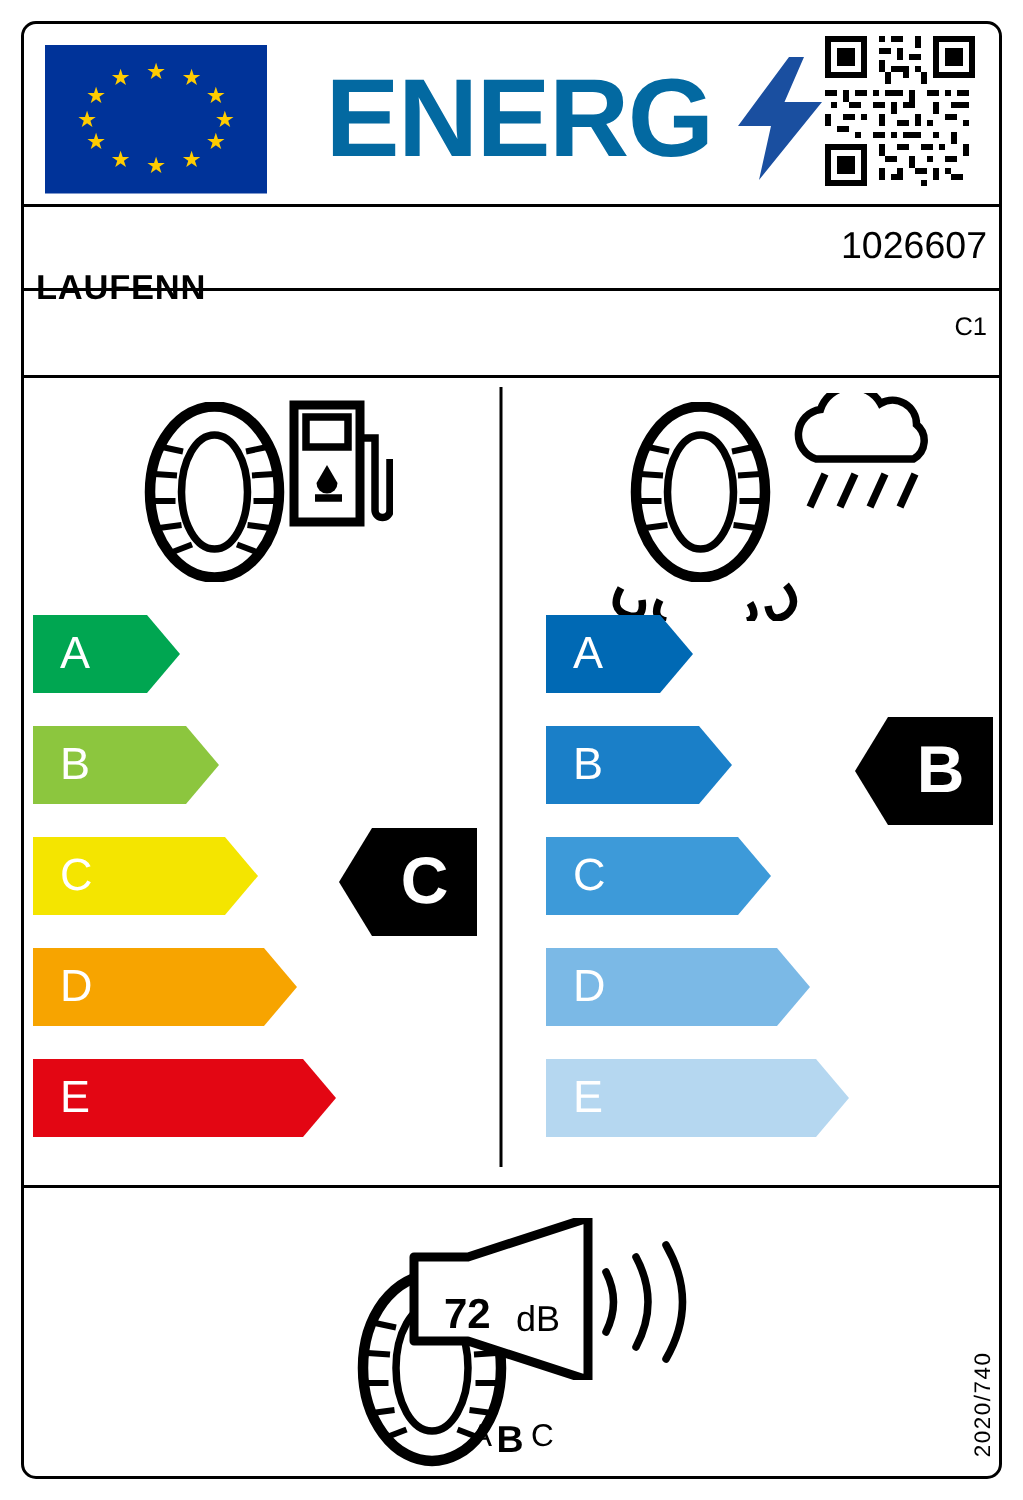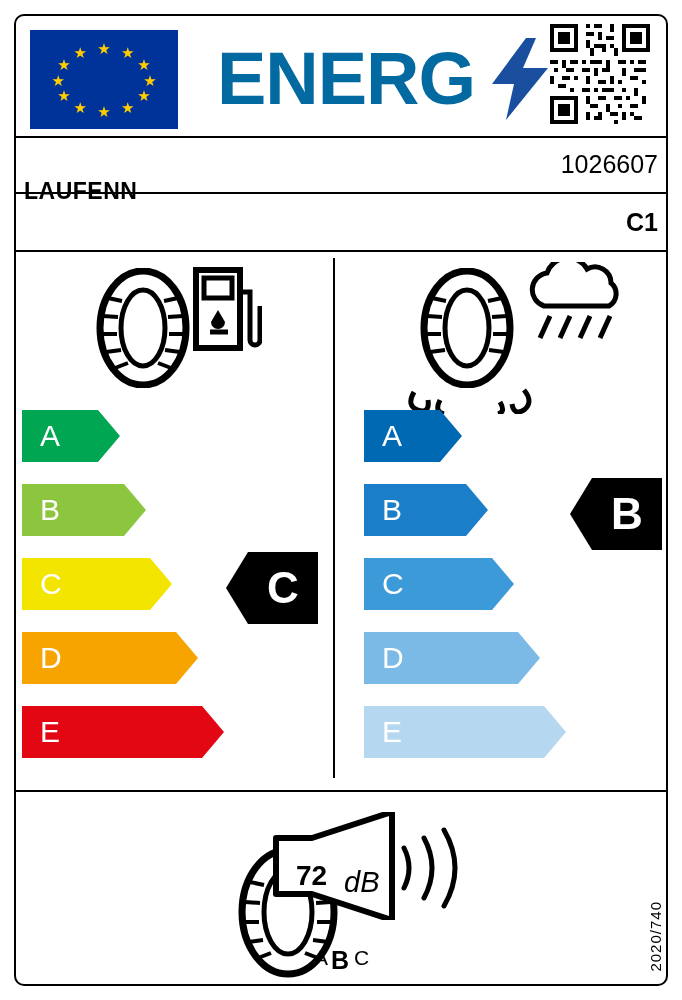--- a/index.html
+++ b/index.html
@@ -12,38 +12,38 @@
   .eu-flag .star{position:absolute;color:#FFCC00;font-size:15px;line-height:15px;transform:translate(-50%,-50%);}
   .energy-word{position:absolute;left:196px;top:36px;width:300px;height:86px;font-size:74px;font-weight:bold;letter-spacing:-1px;color:#0369a1;line-height:86px;text-align:center;}
   .bolt{position:absolute;left:492px;top:38px;width:56px;height:82px;}
   .qr{position:absolute;left:550px;top:24px;width:100px;height:100px;}
 
   
   .rule{position:absolute;background:#000;}
   .brand{position:absolute;left:24px;top:150px;font-size:23px;font-weight:bold;letter-spacing:.5px;margin-top:28px;}
   .code{position:absolute;right:24px;top:150px;font-size:25px;text-align:left;}
   .size{position:absolute;left:24px;top:208px;font-size:27px;}
-  .cls{position:absolute;right:24px;top:208px;font-size:25px;text-align:left;font-weight:bold;}
+  .cls{position:absolute;right:24px;top:208px;font-size:17px;text-align:left;}
 
   
   .tyre{position:absolute;}
   .vsplit{position:absolute;left:333px;top:258px;width:2px;height:520px;background:#000;}
 
   
   .grade{position:absolute;height:52px;display:flex;align-items:center;}
   .grade .g-letter{position:absolute;left:18px;top:50%;transform:translateY(-50%);font-size:30px;color:#fff;font-weight:normal;}
   .arrow-shape{width:100%;height:100%;}
 
   .mark{position:absolute;width:92px;height:72px;}
   .mark .m-letter{position:absolute;left:0;top:0;width:72px;height:72px;display:flex;align-items:center;justify-content:center;color:#fff;font-size:44px;font-weight:bold;}
 
   
   .hrule2{position:absolute;left:16px;top:790px;width:650px;height:2px;background:#000;}
   .noise-db{position:absolute;left:296px;top:860px;font-size:28px;font-weight:bold;}
-  .noise-unit{position:absolute;left:344px;top:866px;font-size:29px;font-style:italic;}
+  .noise-unit{position:absolute;left:344px;top:866px;font-size:24px;}
   .abc{position:absolute;top:946px;font-size:21px;}
   .abc b{font-size:25px;}
   .vertdate{position:absolute;right:18px;bottom:28px;font-size:15px;writing-mode:vertical-rl;transform:rotate(180deg);letter-spacing:1px;}
 </style>
 </head>
 <body>
 
 <div class="label">
   <div class="frame"></div>
 

